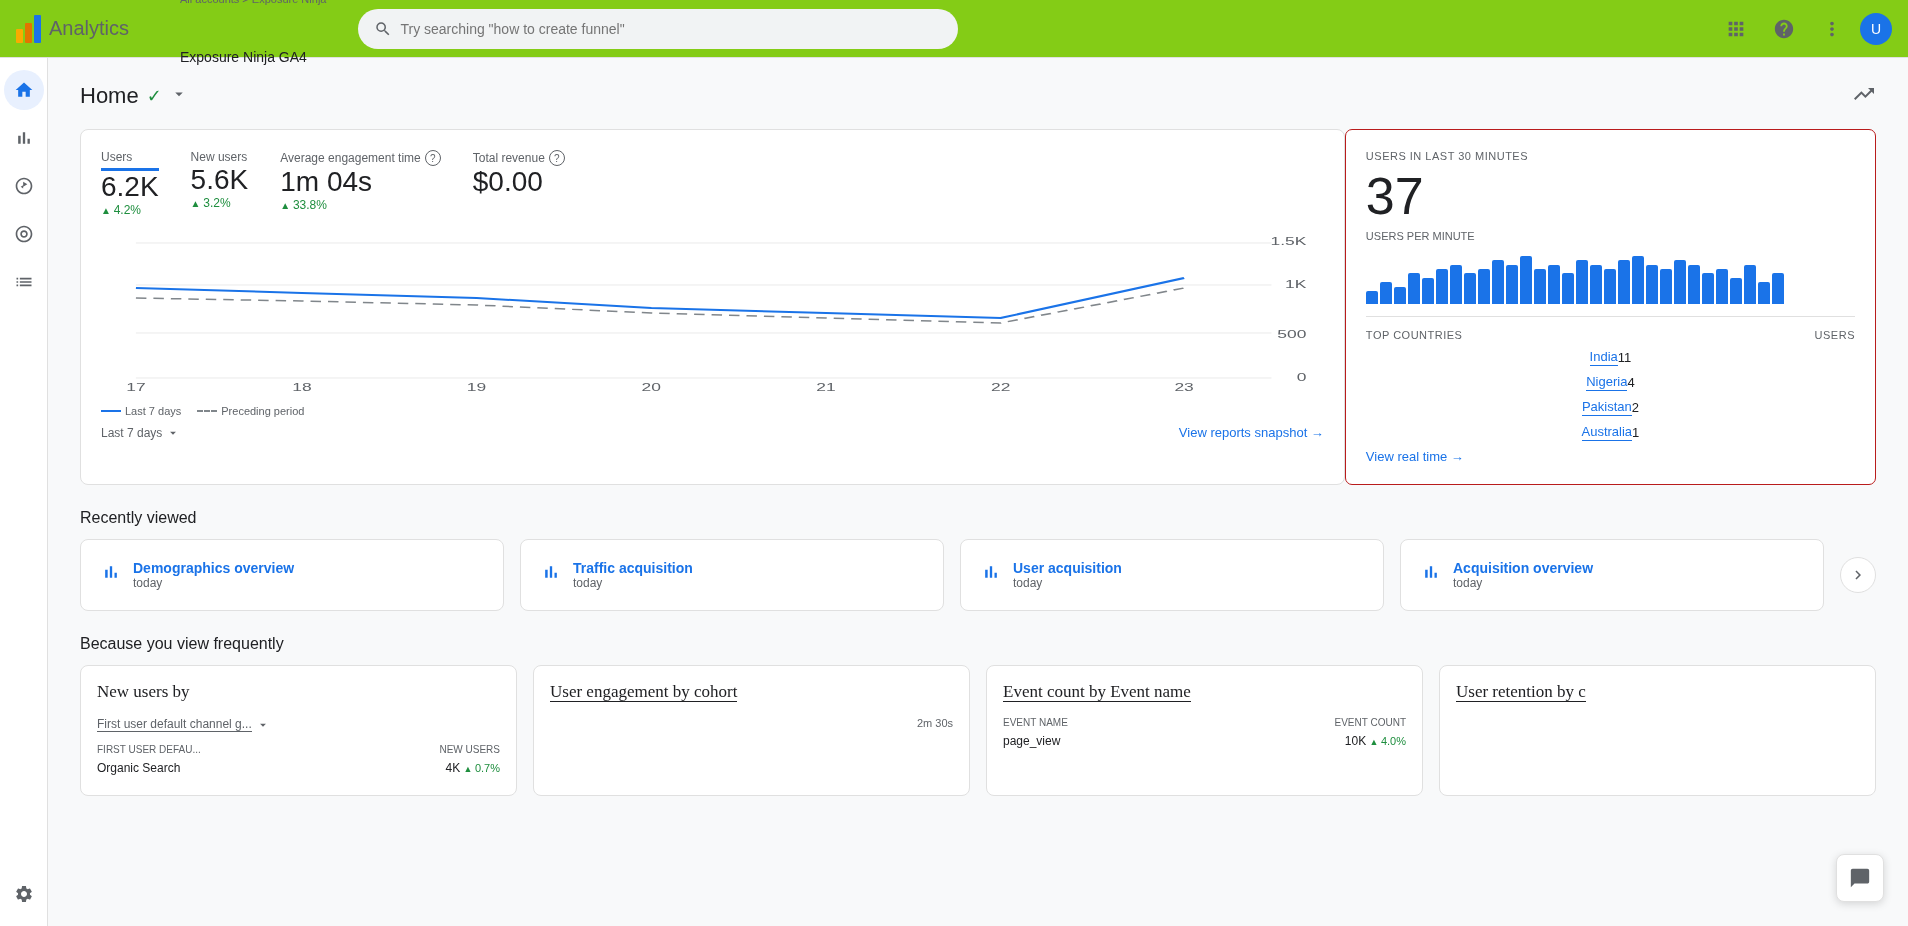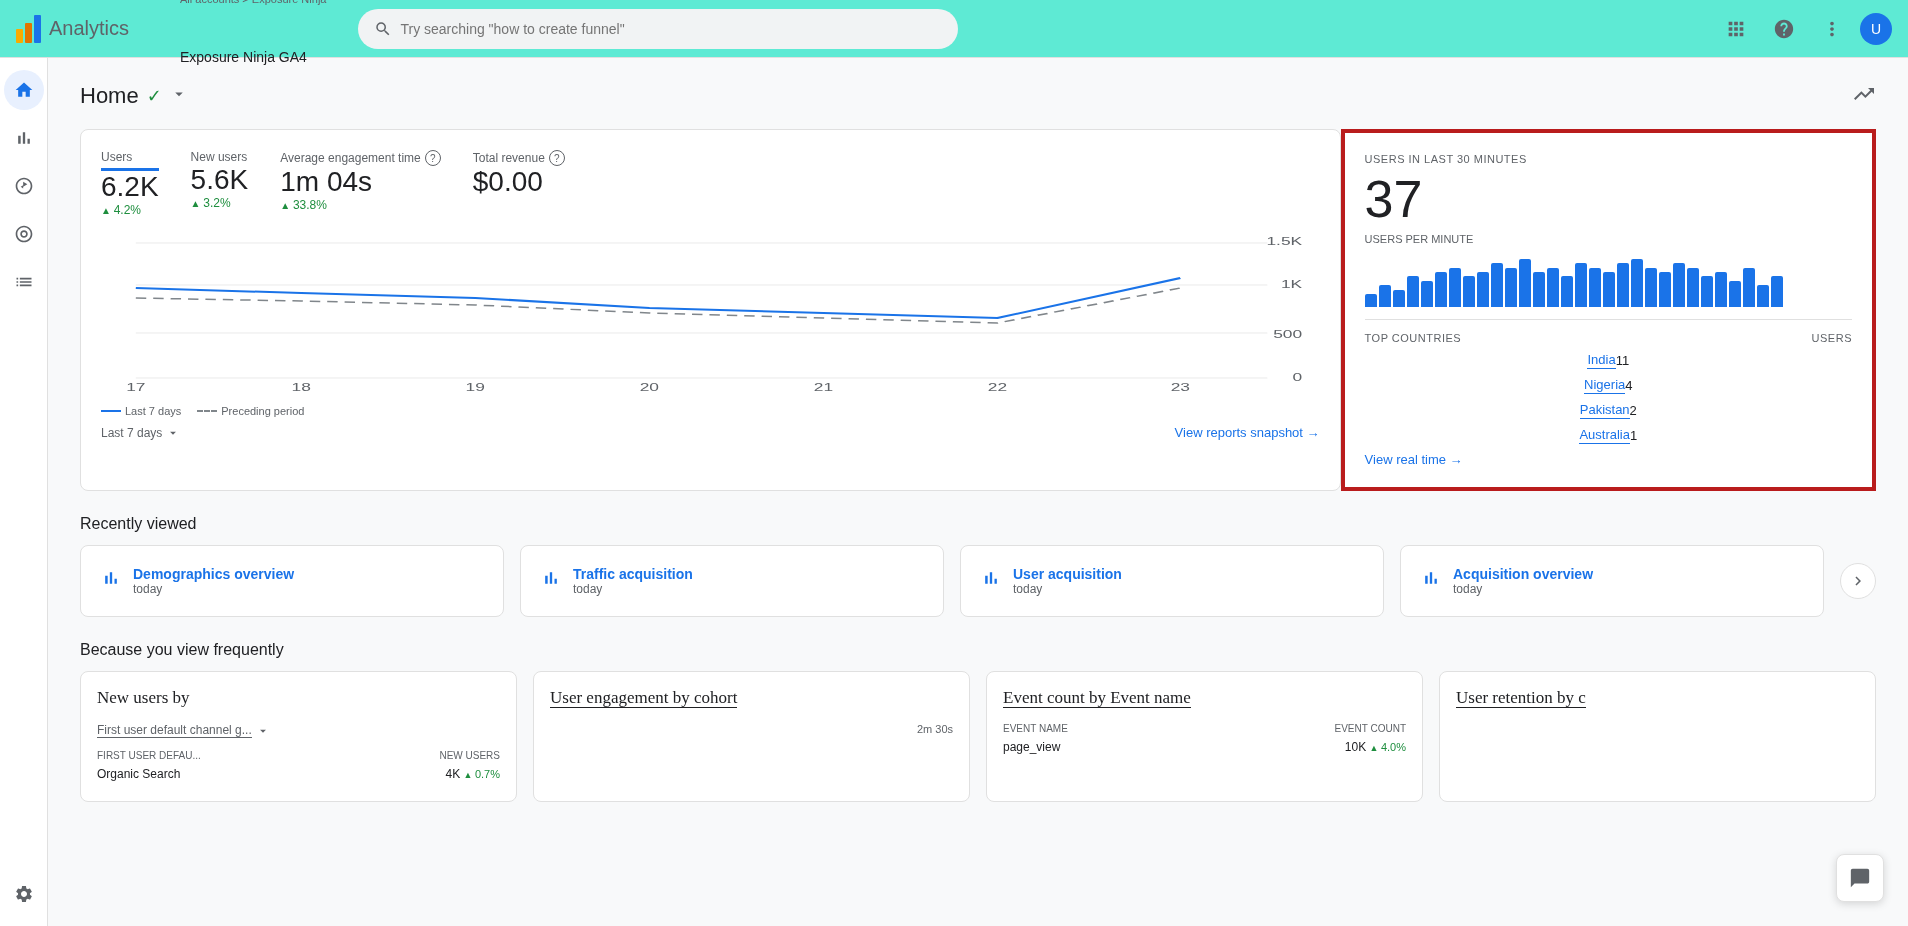--- a/index.html
+++ b/index.html
@@ -1,21 +1,21 @@
 <!DOCTYPE html>
 <html><head>
   <meta charset="utf-8">
   <style>
     * { box-sizing: border-box; margin: 0; padding: 0; }
     body { font-family: 'Google Sans', Arial, sans-serif; background: #f8f9fa; color: #202124; font-size: 14px; }
 
     
     .top-nav {
       display: flex; align-items: center; height: 58px;
-      background: #5eead4; border-bottom: 1px solid #e0e0e0;
+      background: #84cc16; border-bottom: 1px solid #e0e0e0;
       padding: 0 16px; position: fixed; top: 0; left: 0; right: 0; z-index: 100;
     }
     .nav-logo { display: flex; align-items: center; gap: 8px; min-width: 148px; }
     .logo-bars { display: flex; align-items: flex-end; gap: 2px; height: 28px; }
     .logo-bar { width: 7px; border-radius: 1px; }
     .logo-bar-1 { height: 14px; background: #f9ab00; }
     .logo-bar-2 { height: 20px; background: #e37400; }
     .logo-bar-3 { height: 28px; background: #1a73e8; }
     .nav-title { font-size: 20px; color: #5f6368; font-weight: 400; }
     .nav-account { display: flex; flex-direction: column; margin-left: 16px; gap: 44px; }
@@ -88,21 +88,21 @@
     .legend-item { display: flex; align-items: center; gap: 4px; }
     .legend-line { width: 20px; height: 2px; background: #1a73e8; }
     .legend-dashed { width: 20px; height: 2px; border-top: 2px dashed #80868b; }
 
     .card-footer { display: flex; justify-content: space-between; align-items: center; }
     .time-selector { font-size: 12px; color: #5f6368; cursor: pointer; display: flex; align-items: center; gap: 4px; }
     .view-link { font-size: 13px; color: #1a73e8; cursor: pointer; display: flex; align-items: center; gap: 4px; text-decoration: none; }
 
     
     .realtime-card {
-      background: #fff; border-radius: 0; border: 4px solid #b91c1c;
+      background: #fff; border-radius: 7px; border: 1px solid #b91c1c;
       padding: 20px; flex: 1;
     }
     .rt-label { font-size: 11px; color: #5f6368; text-transform: uppercase; letter-spacing: 0.5px; margin-bottom: 4px; }
     .rt-value { font-size: 52px; font-weight: 300; color: #202124; margin-bottom: 4px; }
     .rt-sublabel { font-size: 11px; color: #5f6368; text-transform: uppercase; margin-bottom: 12px; }
     .rt-bars { display: flex; align-items: flex-end; gap: 2px; height: 50px; margin-bottom: 12px; }
     .rt-bar { width: 12px; background: #1a73e8; border-radius: 2px 2px 0 0; }
     .rt-divider { border: none; border-top: 1px solid #e0e0e0; margin-bottom: 12px; }
 
     .top-countries-header { display: flex; justify-content: space-between; font-size: 11px; color: #5f6368; text-transform: uppercase; letter-spacing: 0.5px; margin-bottom: 8px; }

